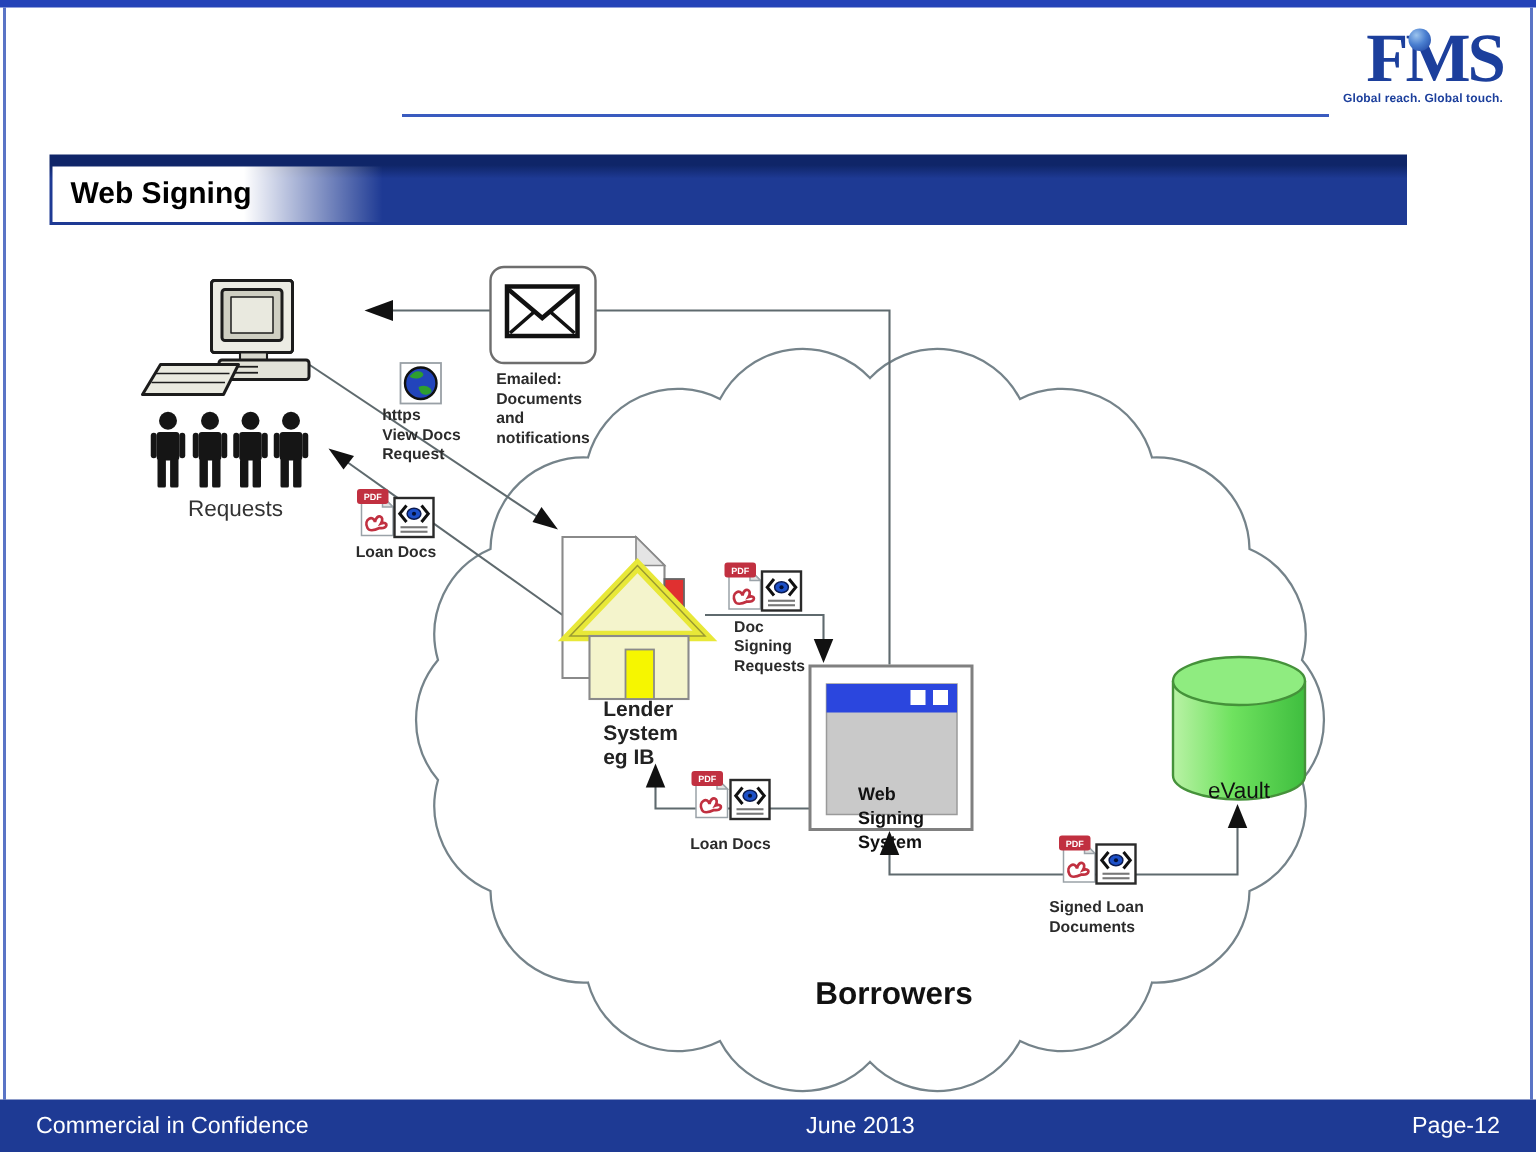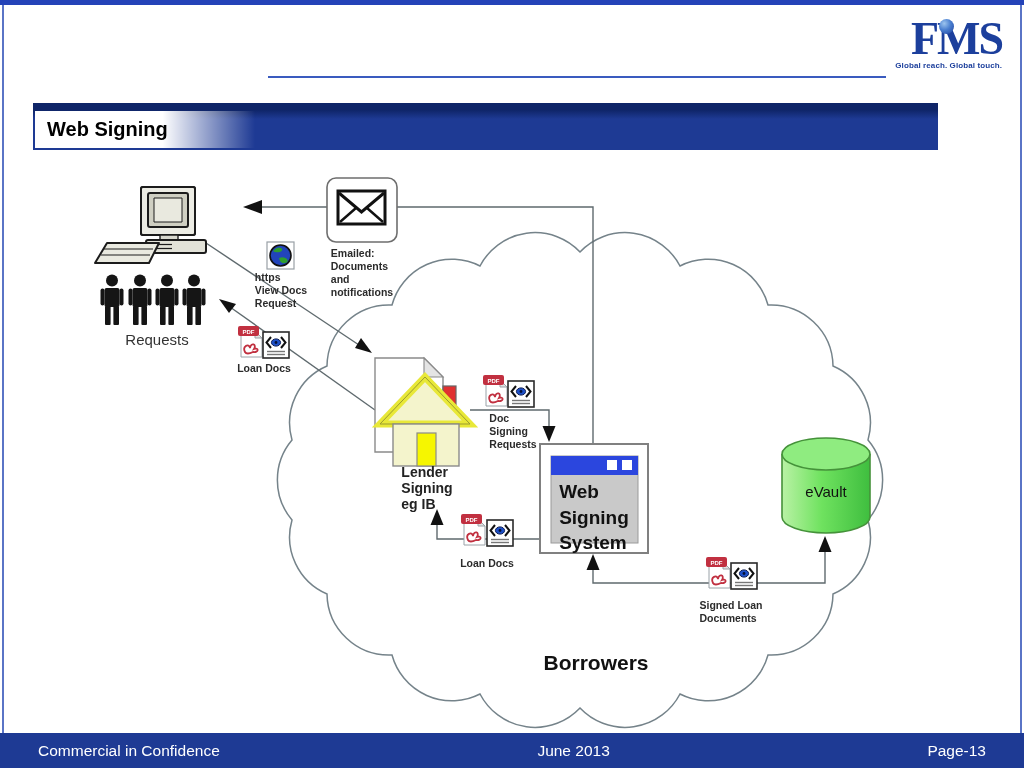--- a/index.html
+++ b/index.html
@@ -25,31 +25,31 @@
   .banner{position:absolute;left:33px;top:103px;width:905px;height:47px;
           background:linear-gradient(180deg,#0f2568 0%,#0f2568 15%,#1e3a94 34%,#1e3a94 100%);}
   .banner-title-box{position:absolute;left:2px;top:8px;width:220px;height:37px;box-sizing:border-box;
           padding-left:12px;line-height:37px;font-size:20px;font-weight:bold;color:#000;
           background:linear-gradient(90deg,#ffffff 0%,#ffffff 58%,rgba(255,255,255,0) 100%);}
   .banner-subtitle{position:absolute;left:227px;right:10px;top:0;height:100%;display:flex;
           align-items:center;padding-left:33px;color:#ffffff;font-size:15px;}
 
   
   .footer{position:absolute;left:0;right:0;top:733px;height:35px;background:#1e3a94;color:#fff;
-          display:flex;justify-content:space-between;align-items:center;padding:0 38px;
+          display:flex;justify-content:space-between;align-items:center;padding:0 24px;
           box-sizing:border-box;font-size:15.5px;}
 
   
   .diagram-svg{position:absolute;left:0;top:0;width:1024px;height:768px;}
   .lbl{position:absolute;transform:translateX(-50%);text-align:left;white-space:pre-line;
        font-weight:bold;font-size:10.5px;line-height:1.25;color:#2b2b2b;}
   .lbl-borrowers{font-weight:normal;font-size:15px;color:#333;}
   .lbl-lender{font-size:14px;line-height:1.15;color:#222;}
-  .lbl-websign{font-size:19px;line-height:1.35;color:#111;}
-  .lbl-evault{font-weight:normal;font-size:15px;color:#111;}
+  .lbl-websign{font-size:12px;line-height:1.35;color:#111;margin-top:42px;}
+  .lbl-evault{font-weight:normal;font-size:15px;color:#111;margin-top:36px;}
   .lbl-internet{font-size:21px;color:#111;}
 </style>
 </head>
 <body>
 
 <div class="slide">
 
   <div class="frame-top"></div>
   <div class="frame-left"></div>
   <div class="frame-right"></div>
@@ -199,33 +199,33 @@
   <div class="lbl lbl-borrowers" style="left:157px;top:331px;">Requests</div>
   <div class="lbl" style="left:362px;top:247px;">Emailed:
 Documents
 and
 notifications</div>
   <div class="lbl" style="left:281px;top:271px;">https
 View Docs
 Request</div>
   <div class="lbl" style="left:264px;top:362px;">Loan Docs</div>
   <div class="lbl lbl-lender" style="left:427px;top:464px;">Lender
-Signing
+System
 eg IB</div>
   <div class="lbl" style="left:513px;top:412px;">Doc
 Signing
 Requests</div>
   <div class="lbl lbl-websign" style="left:594px;top:479px;">Web
 Signing
 System</div>
   <div class="lbl" style="left:487px;top:557px;">Loan Docs</div>
   <div class="lbl" style="left:731px;top:599px;">Signed Loan
 Documents</div>
   <div class="lbl lbl-evault" style="left:826px;top:483px;">eVault</div>
   <div class="lbl lbl-internet" style="left:596px;top:650px;">Borrowers</div>
 
   <div class="footer">
     <span>Commercial in Confidence</span>
     <span>June 2013</span>
-    <span>Page-13</span>
+    <span>Page-12</span>
   </div>
 
 </div>
 
 </body></html>

